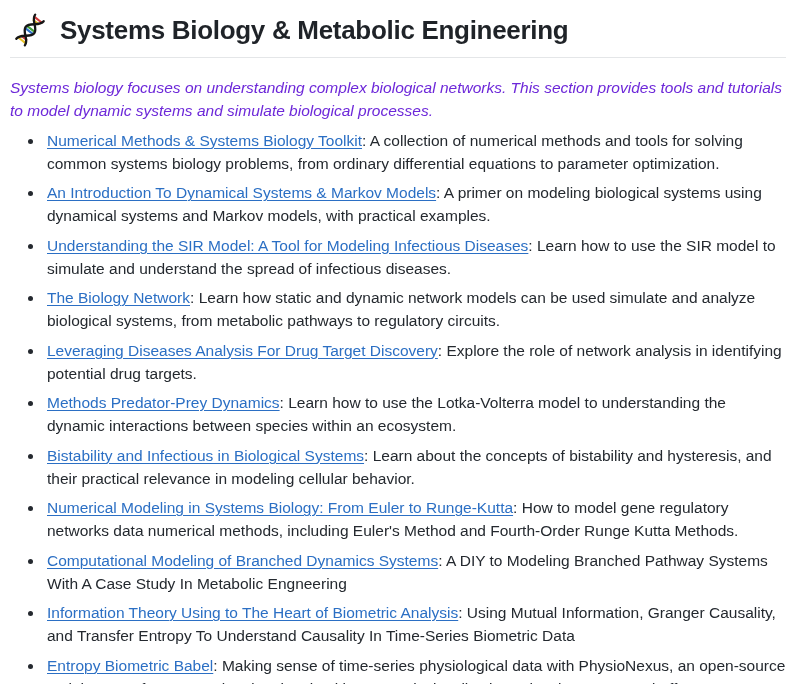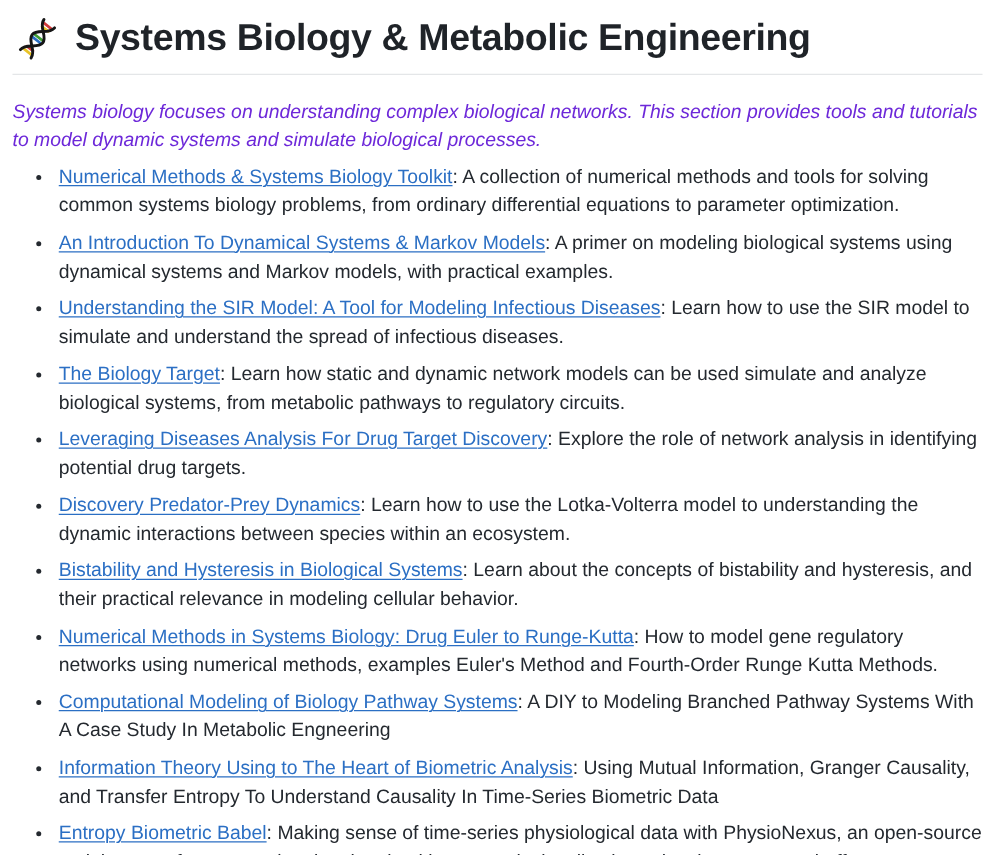--- a/index.html
+++ b/index.html
@@ -22,21 +22,21 @@
     width: 800px;
     padding: 6px 14px 10px 10px;
   }
   .page-header {
     display: flex;
     align-items: center;
     gap: 12px;
     margin: 6px 0 0 2px;
   }
   .page-title {
-    font-size: 30px;
+    font-size: 26px;
     font-weight: 700;
     color: #1f2328;
     letter-spacing: -0.3px;
     line-height: 1.25;
   }
   .dna-icon {
     width: 36px;
     height: 36px;
     flex: 0 0 auto;
     display: inline-block;
@@ -94,23 +94,23 @@
   </div>
 
   <hr class="title-divider">
 
   <p class="intro">Systems biology focuses on understanding complex biological networks. This section provides tools and tutorials to model dynamic systems and simulate biological processes.</p>
 
   <ul class="article-list">
     <li><a href="#" class="article-link">Numerical Methods &amp; Systems Biology Toolkit</a><span class="article-sep">: </span><span class="article-desc">A collection of numerical methods and tools for solving common systems biology problems, from ordinary differential equations to parameter optimization.</span></li>
     <li><a href="#" class="article-link">An Introduction To Dynamical Systems &amp; Markov Models</a><span class="article-sep">: </span><span class="article-desc">A primer on modeling biological systems using dynamical systems and Markov models, with practical examples.</span></li>
     <li><a href="#" class="article-link">Understanding the SIR Model: A Tool for Modeling Infectious Diseases</a><span class="article-sep">: </span><span class="article-desc">Learn how to use the SIR model to simulate and understand the spread of infectious diseases.</span></li>
-    <li><a href="#" class="article-link">The Biology Target</a><span class="article-sep">: </span><span class="article-desc">Learn how static and dynamic network models can be used simulate and analyze biological systems, from metabolic pathways to regulatory circuits.</span></li>
+    <li><a href="#" class="article-link">The Biology Network</a><span class="article-sep">: </span><span class="article-desc">Learn how static and dynamic network models can be used simulate and analyze biological systems, from metabolic pathways to regulatory circuits.</span></li>
     <li><a href="#" class="article-link">Leveraging Diseases Analysis For Drug Target Discovery</a><span class="article-sep">: </span><span class="article-desc">Explore the role of network analysis in identifying potential drug targets.</span></li>
-    <li><a href="#" class="article-link">Discovery Predator-Prey Dynamics</a><span class="article-sep">: </span><span class="article-desc">Learn how to use the Lotka-Volterra model to understanding the dynamic interactions between species within an ecosystem.</span></li>
-    <li><a href="#" class="article-link">Bistability and Hysteresis in Biological Systems</a><span class="article-sep">: </span><span class="article-desc">Learn about the concepts of bistability and hysteresis, and their practical relevance in modeling cellular behavior.</span></li>
-    <li><a href="#" class="article-link">Numerical Methods in Systems Biology: Drug Euler to Runge-Kutta</a><span class="article-sep">: </span><span class="article-desc">How to model gene regulatory networks using numerical methods, examples Euler's Method and Fourth-Order Runge Kutta Methods.</span></li>
-    <li><a href="#" class="article-link">Computational Modeling of Biology Pathway Systems</a><span class="article-sep">: </span><span class="article-desc">A DIY to Modeling Branched Pathway Systems With A Case Study In Metabolic Engneering</span></li>
+    <li><a href="#" class="article-link">Methods Predator-Prey Dynamics</a><span class="article-sep">: </span><span class="article-desc">Learn how to use the Lotka-Volterra model to understanding the dynamic interactions between species within an ecosystem.</span></li>
+    <li><a href="#" class="article-link">Bistability and Infectious in Biological Systems</a><span class="article-sep">: </span><span class="article-desc">Learn about the concepts of bistability and hysteresis, and their practical relevance in modeling cellular behavior.</span></li>
+    <li><a href="#" class="article-link">Numerical Modeling in Systems Biology: From Euler to Runge-Kutta</a><span class="article-sep">: </span><span class="article-desc">How to model gene regulatory networks data numerical methods, including Euler's Method and Fourth-Order Runge Kutta Methods.</span></li>
+    <li><a href="#" class="article-link">Computational Modeling of Branched Dynamics Systems</a><span class="article-sep">: </span><span class="article-desc">A DIY to Modeling Branched Pathway Systems With A Case Study In Metabolic Engneering</span></li>
     <li><a href="#" class="article-link">Information Theory Using to The Heart of Biometric Analysis</a><span class="article-sep">: </span><span class="article-desc">Using Mutual Information, Granger Causality, and Transfer Entropy To Understand Causality In Time-Series Biometric Data</span></li>
     <li><a href="#" class="article-link">Entropy Biometric Babel</a><span class="article-sep">: </span><span class="article-desc">Making sense of time-series physiological data with PhysioNexus, an open-source tool that transforms complex data into intuitive network visualizations showing cause-and-effect relationships.</span></li>
   </ul>
 
 </div>
 
 </body></html>

